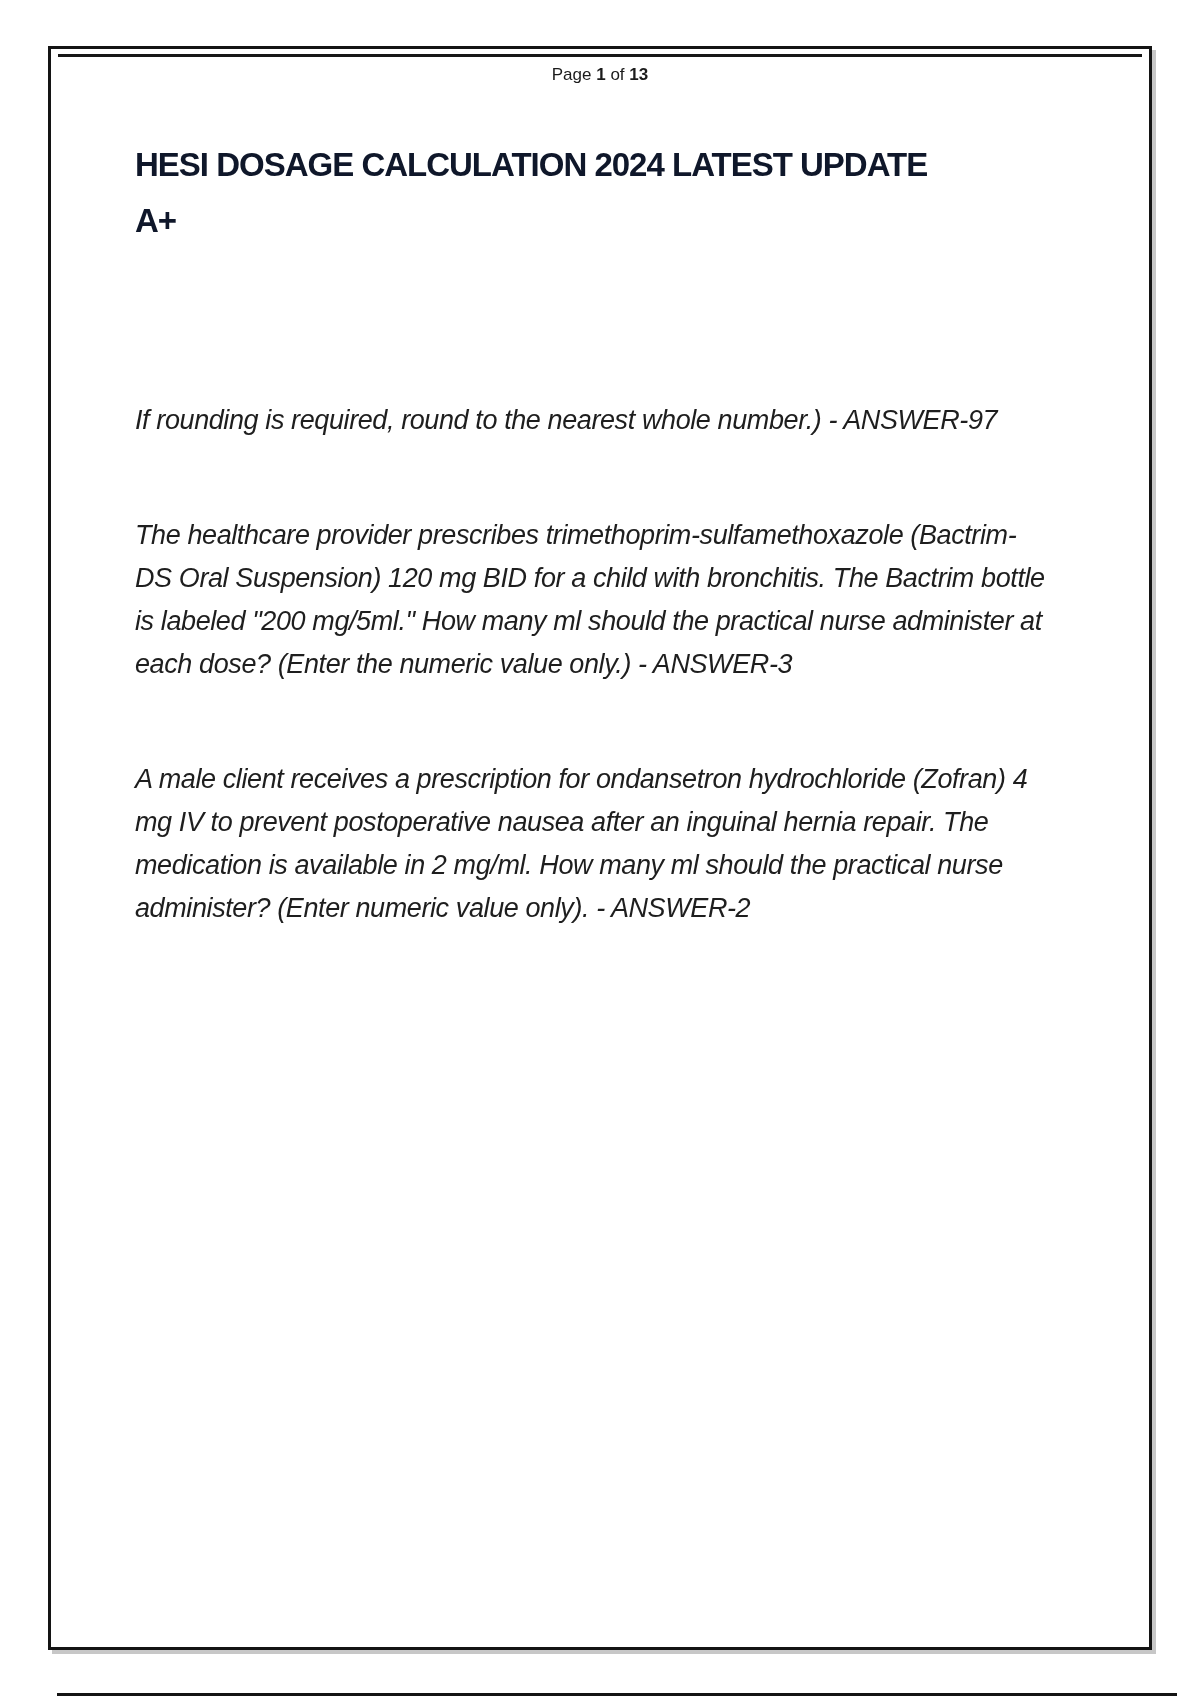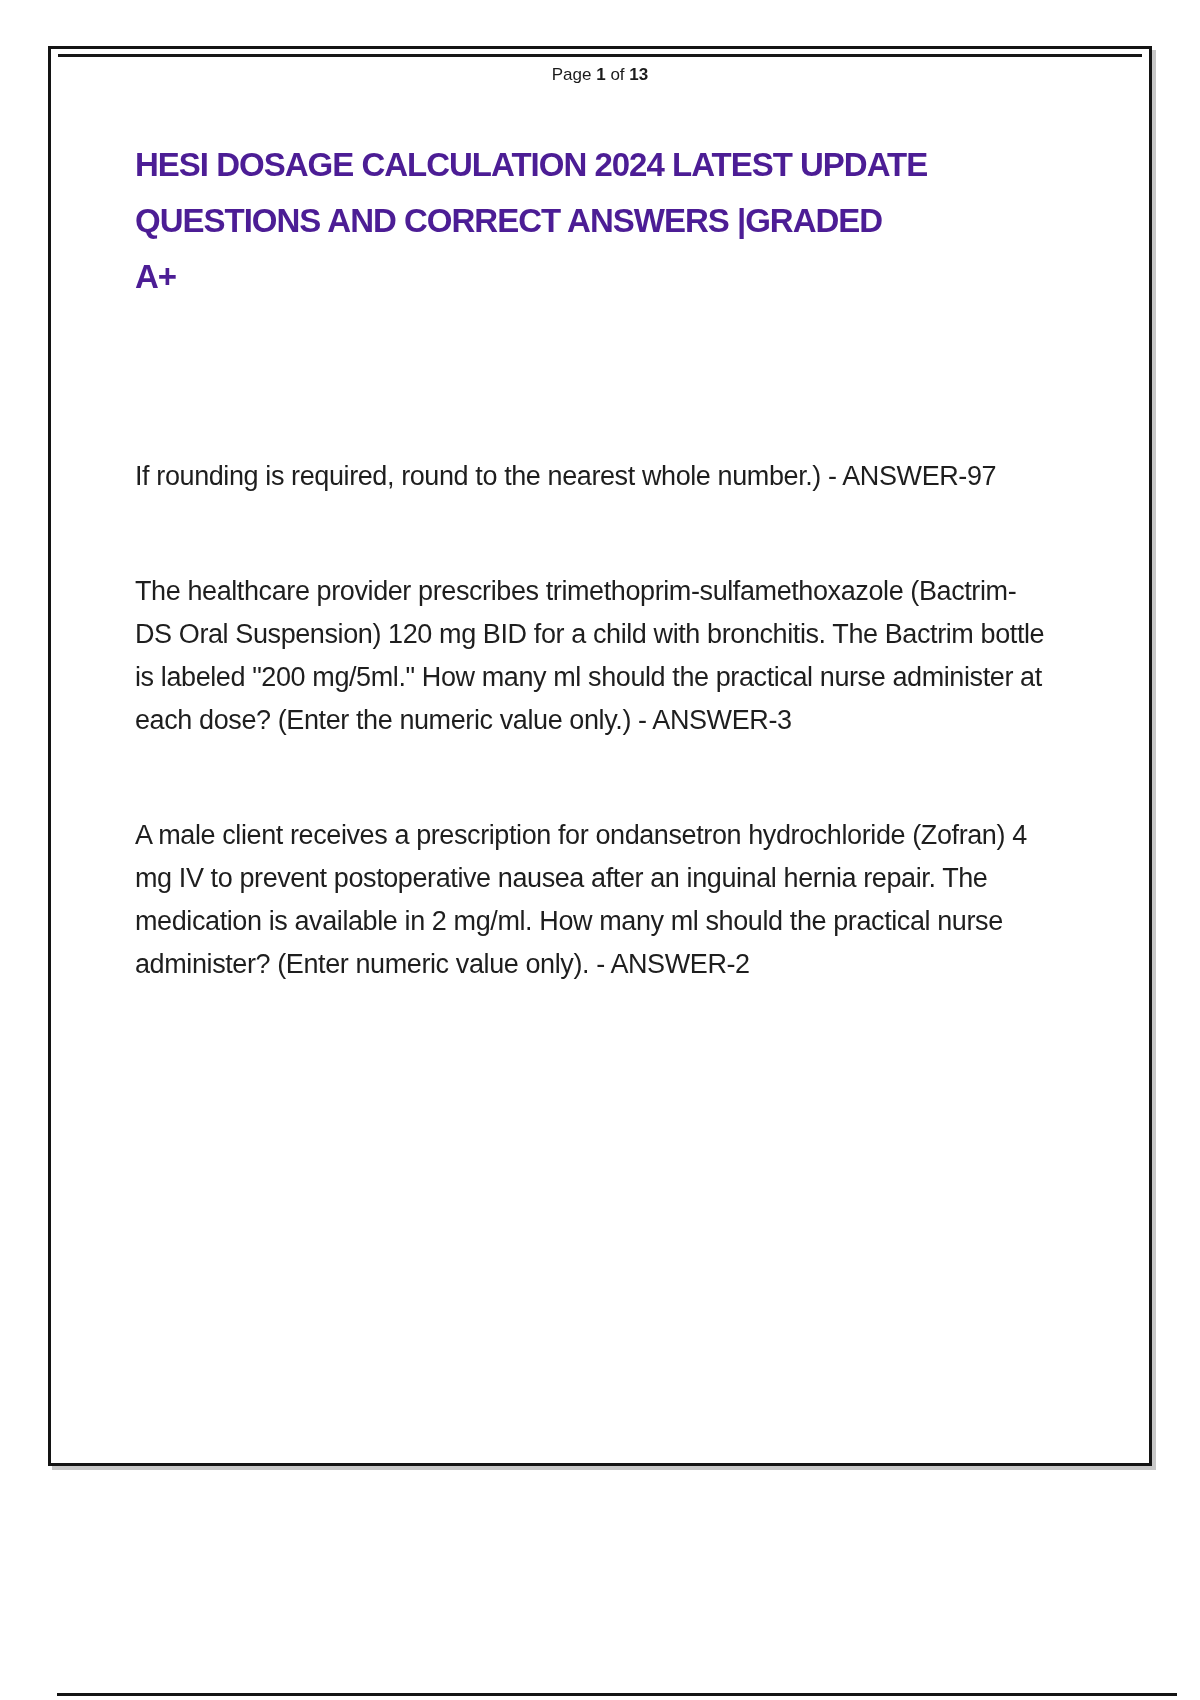--- a/index.html
+++ b/index.html
@@ -10,21 +10,21 @@
     height: 1700px;
     background: #ffffff;
     overflow: hidden;
     font-family: "Liberation Sans", sans-serif;
   }
   .sheet {
     position: absolute;
     left: 48px;
     top: 46px;
     width: 1104px;
-    height: 1420px;
+    height: 1604px;
     background: #ffffff;
     border: 3px solid #141414;
     box-shadow: 4px 4px 0 rgba(0,0,0,0.22);
   }
   .top-rule {
     margin: 5px 7px 0 7px;
     border-top: 3px solid #171717;
     height: 0;
   }
   .page-num {
@@ -39,20 +39,21 @@
     font-size: 33px;
     font-weight: 700;
     line-height: 56px;
     letter-spacing: -1px;
     color: #dd2020;
   }
   .doc-title .tline { display: block; }
   .doc-body {
     margin: 150px 0 0 84px;
     width: 912px;
+    font-style: italic;
   }
   .doc-body p {
     font-size: 27px;
     line-height: 43px;
     letter-spacing: -0.4px;
     color: #1e1e1e;
     margin: 0 0 72px 0;
   }
   .next-page-edge {
     position: absolute;
@@ -63,23 +64,22 @@
     background: #141414;
   }
 </style>
 </head>
 <body>
 
 <div class="canvas">
   <div class="sheet">
     <div class="top-rule"></div>
     <div class="page-num"><span>Page</span> <b>1</b> <span>of</span> <b>13</b></div>
-    <h1 class="doc-title" style="color: #4c1d95;">
+    <h1 class="doc-title" style="color: #0f172a;">
       <span class="tline">HESI DOSAGE CALCULATION 2024 LATEST UPDATE</span>
-      <span class="tline">QUESTIONS AND CORRECT ANSWERS |GRADED</span>
       <span class="tline">A+</span>
     </h1>
     <div class="doc-body">
       <p>If rounding is required, round to the nearest whole number.) - ANSWER-97</p>
       <p>The healthcare provider prescribes trimethoprim-sulfamethoxazole (Bactrim-DS Oral Suspension) 120 mg BID for a child with bronchitis. The Bactrim bottle is labeled "200 mg/5ml." How many ml should the practical nurse administer at each dose? (Enter the numeric value only.) - ANSWER-3</p>
       <p>A male client receives a prescription for ondansetron hydrochloride (Zofran) 4 mg IV to prevent postoperative nausea after an inguinal hernia repair. The medication is available in 2 mg/ml. How many ml should the practical nurse administer? (Enter numeric value only). - ANSWER-2</p>
     </div>
   </div>
   <div class="next-page-edge"></div>
 </div>

